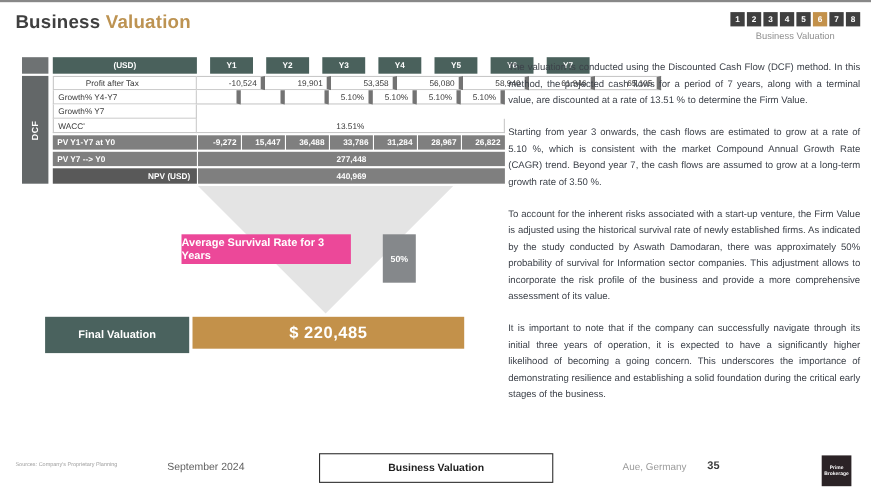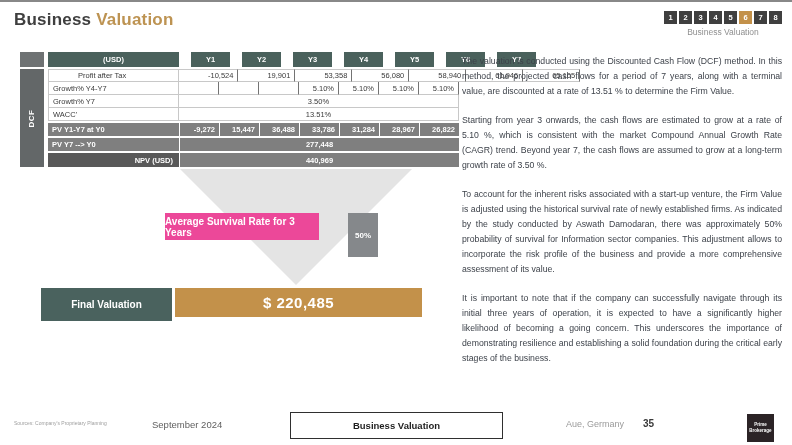--- a/index.html
+++ b/index.html
@@ -25,21 +25,21 @@
 
   .dcf-table { position:absolute; left:48px; top:50px; width:411px; font-size:7.5px; color:#3a3a3a; }
   .theadrow { display:flex; gap:12px; height:15px; margin-bottom:2px; }
   .th { background:#4a615c; color:#ffffff; font-weight:bold; display:flex; align-items:center; justify-content:center;
         flex:0 0 39px; }
   .th.th-label { flex:0 0 131px; }
   .trow { display:flex; height:13px; }
   .trow.plain .tlabel, .trow.plain-span .tlabel {
         flex:0 0 131px; border:1px solid #c8c8c8; border-top:none; display:flex; align-items:center; padding-left:4px; background:#fff; }
   .trow.first .tlabel, .trow.first .tcell { border-top:1px solid #c8c8c8 !important;padding-left:29px; }
-  .trow.plain .tcell { flex:0 0 40px; border-right:1px solid #737373; border-bottom:1px solid #c8c8c8;
+  .trow.plain .tcell { flex:0 0 40px; border-right:4px solid #737373; border-bottom:1px solid #c8c8c8;
         display:flex; align-items:center; justify-content:flex-end; padding-right:4px; background:#fff; }
   .trow.plain-span .tcell.tspan { flex:1 1 auto; border-right:1px solid #c8c8c8; border-bottom:1px solid #c8c8c8;
         display:flex; align-items:center; justify-content:center; background:#fff; }
   .trow.gray, .trow.gray-span, .trow.npv { gap:1px; margin-top:2px; color:#ffffff; font-weight:bold; height:13px; }
   .trow.gray .tlabel, .trow.gray-span .tlabel { flex:0 0 131px; background:#7f7f7f; display:flex; align-items:center; padding-left:4px; }
   .trow.gray .tcell { flex:0 0 39px; background:#7f7f7f; display:flex; align-items:center; justify-content:flex-end; padding-right:4px; }
   .trow.gray-span .tcell.tspan { flex:1 1 auto; background:#7f7f7f; display:flex; align-items:center; justify-content:center; }
   .trow.npv { height:14px; }
   .trow.npv .tlabel { flex:0 0 131px; background:#595959; display:flex; align-items:center; justify-content:flex-end; padding-right:6px; }
   .trow.npv .tcell.tspan { flex:1 1 auto; background:#7f7f7f; display:flex; align-items:center; justify-content:center; }
@@ -132,21 +132,20 @@
           <div class="tcell"></div>
           <div class="tcell"></div>
           <div class="tcell"></div>
           <div class="tcell">5.10%</div>
           <div class="tcell">5.10%</div>
           <div class="tcell">5.10%</div>
           <div class="tcell">5.10%</div>
         </div>
         <div class="trow plain-span">
           <div class="tlabel">Growth% Y7</div>
-          <div class="tcell tspan">3.50%</div>
         </div>
         <div class="trow plain-span">
           <div class="tlabel">WACC'</div>
           <div class="tcell tspan">13.51%</div>
         </div>
         <div class="trow gray">
           <div class="tlabel">PV Y1-Y7 at Y0</div>
           <div class="tcell">-9,272</div>
           <div class="tcell">15,447</div>
           <div class="tcell">36,488</div>

